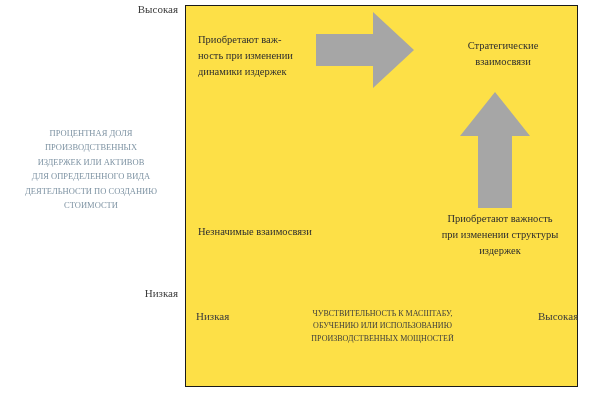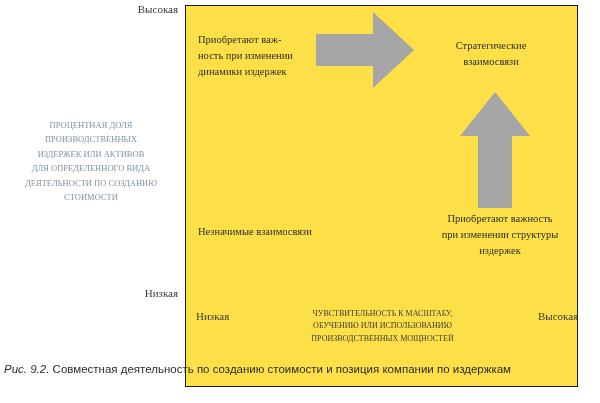--- a/index.html
+++ b/index.html
@@ -34,40 +34,40 @@
   .arrow svg { display:block; }
 </style>
 </head>
 <body>
 
 <div class="page">
 
   <div class="abs tick" style="left:90px; top:3px; width:88px; text-align:right;">Высокая</div>
   <div class="abs tick" style="left:90px; top:287px; width:88px; text-align:right;">Низкая</div>
 
-  <div class="abs y-title" style="left:5px; top:118px; width:172px;">ПРОЦЕНТНАЯ ДОЛЯ
+  <div class="abs y-title" style="left:5px; top:126px; width:172px;">ПРОЦЕНТНАЯ ДОЛЯ
 ПРОИЗВОДСТВЕННЫХ
 ИЗДЕРЖЕК ИЛИ АКТИВОВ
 ДЛЯ ОПРЕДЕЛЕННОГО ВИДА
 ДЕЯТЕЛЬНОСТИ ПО СОЗДАНИЮ
 СТОИМОСТИ</div>
 
   <div class="abs matrix">
 
     <div class="abs cell-text" style="left:12px; top:26px; width:148px;">Приобретают важ-
 ность при изменении
 динамики издержек</div>
 
     <div class="abs arrow" style="left:130px; top:4px;">
       <svg width="100" height="80" viewBox="0 0 100 80">
         <polygon points="0,24 57,24 57,2 98,40 57,78 57,56 0,56" fill="#a6a6a6"></polygon>
       </svg>
     </div>
 
-    <div class="abs cell-text center" style="left:238px; top:32px; width:134px;">Стратегические
+    <div class="abs cell-text center" style="left:250px; top:32px; width:134px;">Стратегические
 взаимосвязи</div>
 
     <div class="abs arrow" style="left:272px; top:84px;">
       <svg width="74" height="120" viewBox="0 0 74 120">
         <polygon points="37,2 72,46 54,46 54,118 20,118 20,46 2,46" fill="#a6a6a6"></polygon>
       </svg>
     </div>
 
     <div class="abs cell-text center" style="left:238px; top:205px; width:152px;">Приобретают важность
 при изменении структуры
@@ -75,17 +75,14 @@
 
     <div class="abs cell-text" style="left:12px; top:218px; width:180px;">Незначимые взаимосвязи</div>
   </div>
 
   <div class="abs tick" style="left:196px; top:310px;">Низкая</div>
   <div class="abs x-title" style="left:295px; top:308px; width:175px;">ЧУВСТВИТЕЛЬНОСТЬ К МАСШТАБУ,
 ОБУЧЕНИЮ ИЛИ ИСПОЛЬЗОВАНИЮ
 ПРОИЗВОДСТВЕННЫХ МОЩНОСТЕЙ</div>
   <div class="abs tick" style="left:538px; top:310px;">Высокая</div>
 
-  <div class="abs caption" style="left:4px; top:360px; width:592px;">
-    <span class="fig-label">Рис. 9.2.</span><span> Совместная деятельность по созданию стоимости и позиция компании по издержкам</span>
-  </div>
 
 </div>
 
 </body></html>

